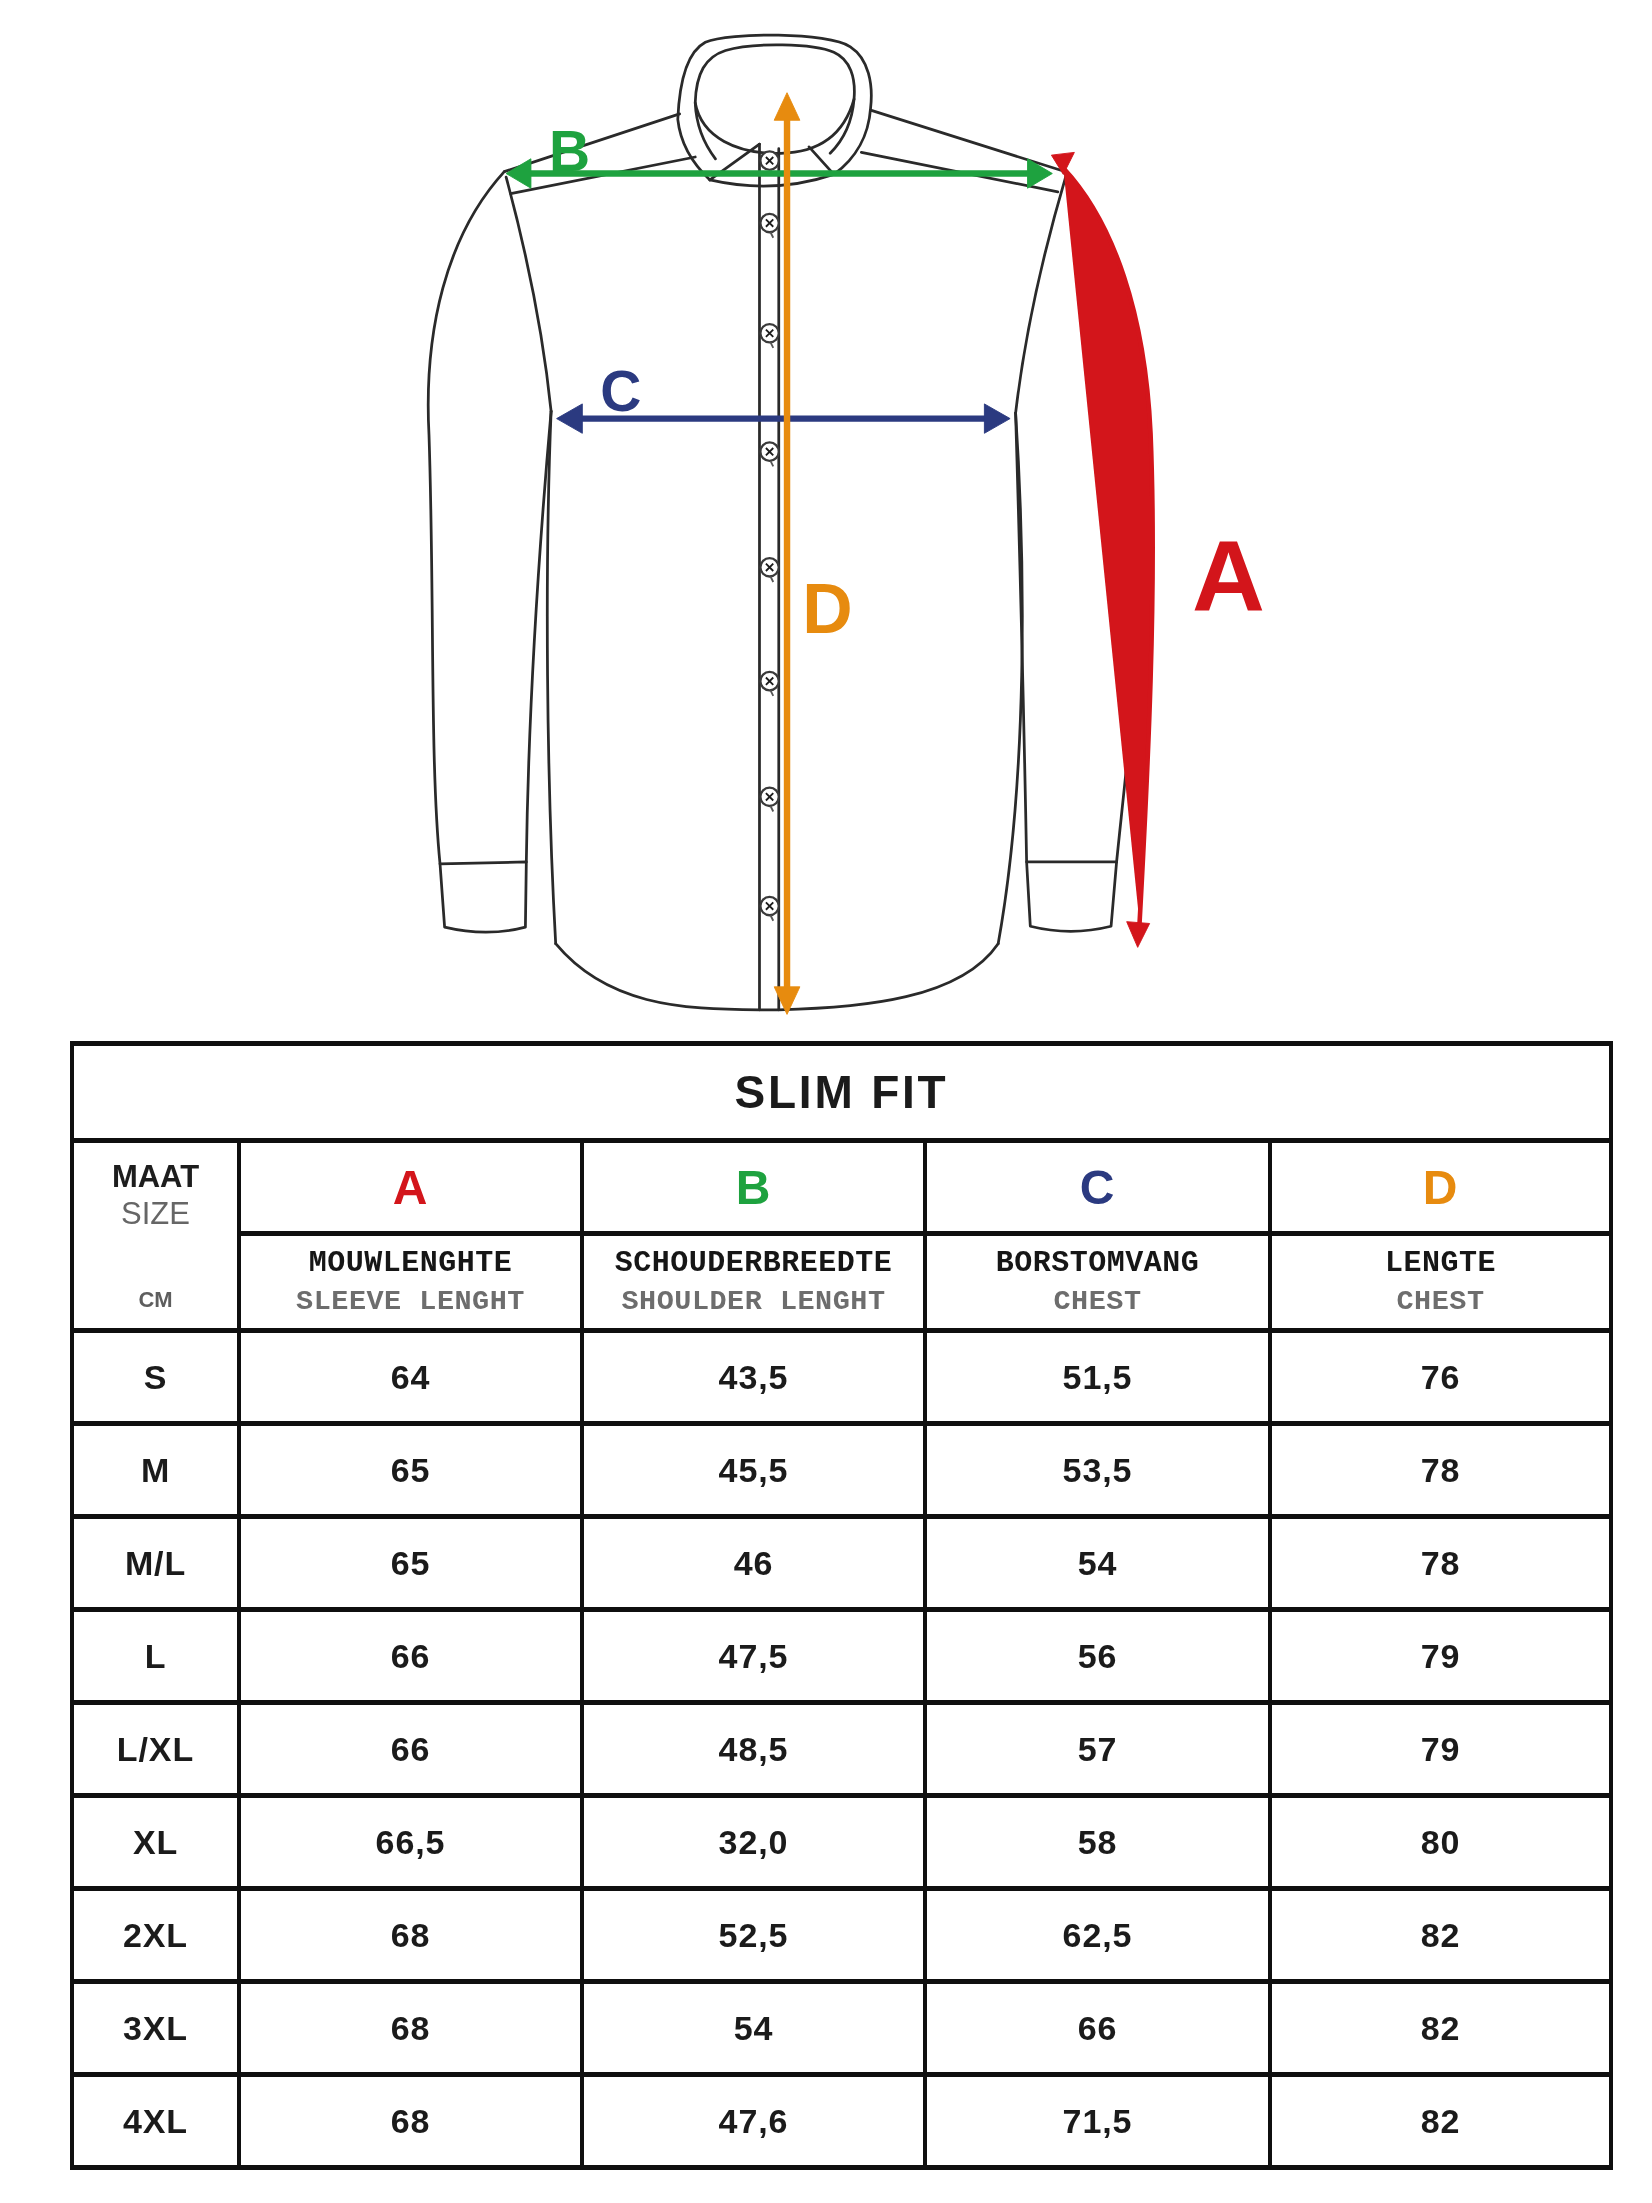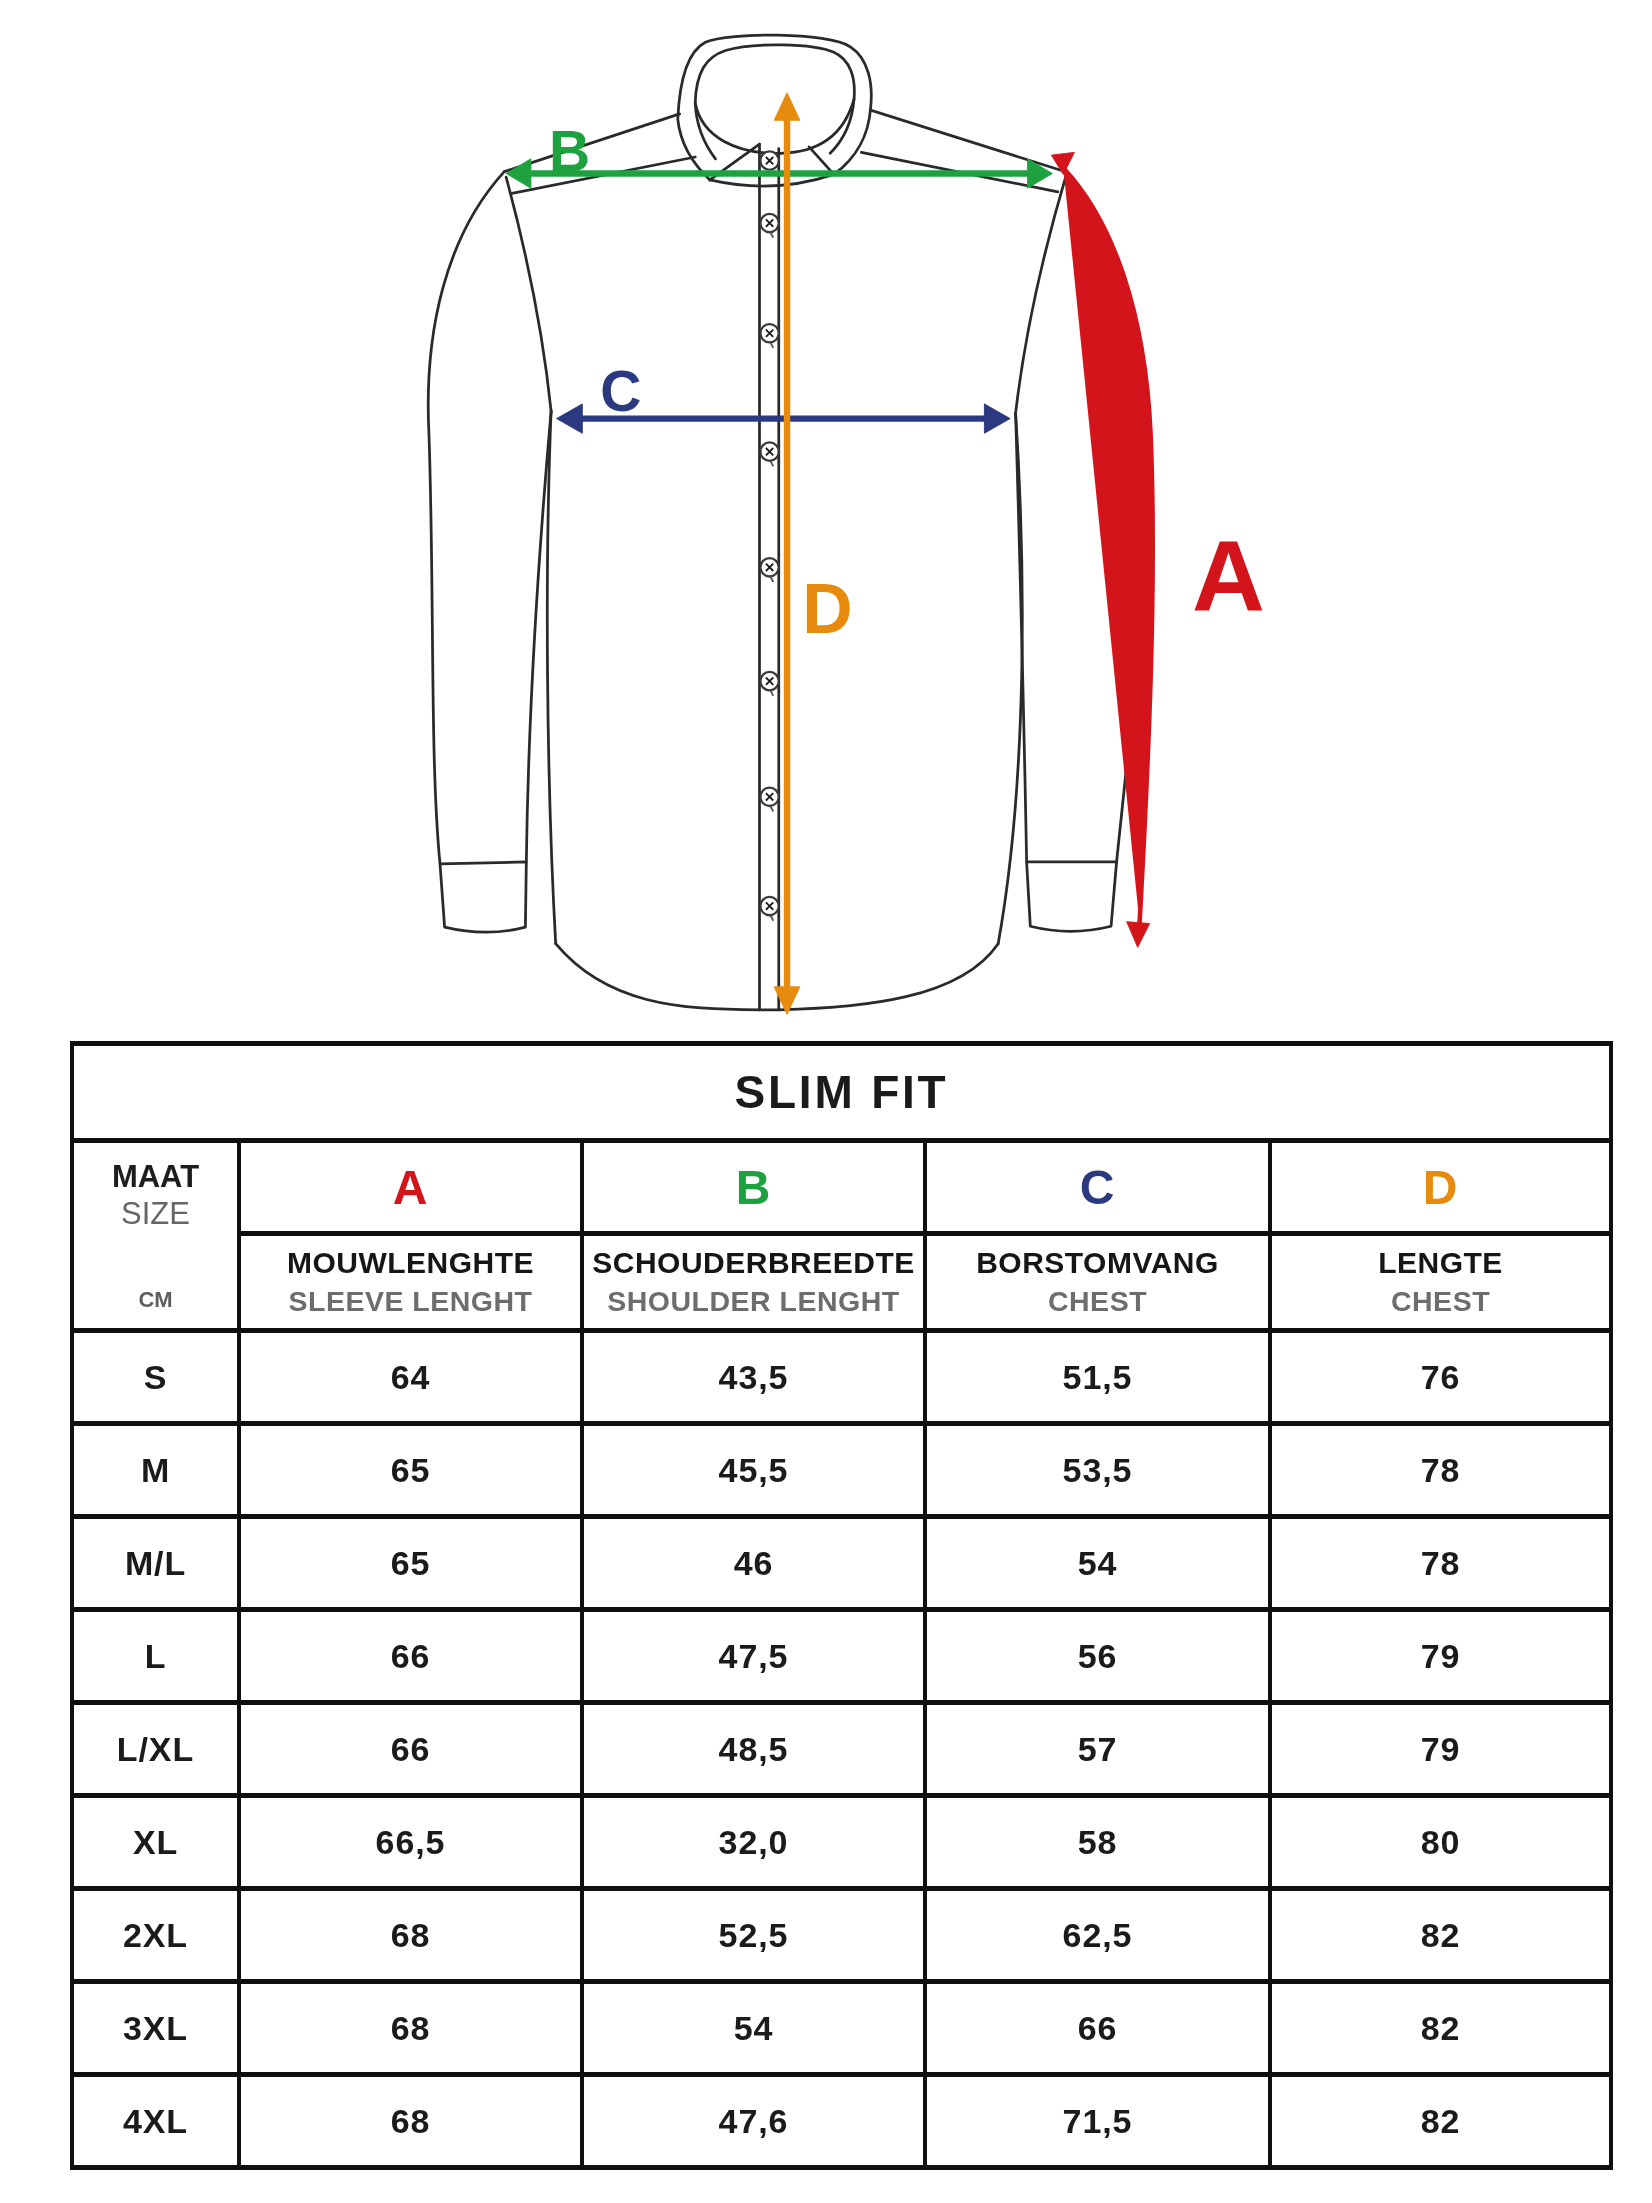--- a/index.html
+++ b/index.html
@@ -23,21 +23,21 @@
   
   #size-table {
     position:absolute; left:70px; top:1041px; width:1539px;
     border-collapse:collapse; table-layout:fixed;
     text-align:center; color:#1b1b1b;
   }
   #size-table td { border:4.6px solid #0f0f0f; border-top-width:5.5px; border-bottom-width:5.5px; padding:0; vertical-align:middle; }
   td.title-cell { height:92px; font-size:46px; font-weight:bold; letter-spacing:2.8px; }
   tr.letters-row td { height:88px; }
   .letter { font-size:48px; font-weight:bold; letter-spacing:0.9px; }
-  tr.labels-row td { height:92px; }
+  tr.labels-row td { height:92px;font-family:Liberation Mono, monospace; }
   .lbl-nl { font-size:30px; font-weight:bold; color:#161616; letter-spacing:0.5px; }
   .lbl-en { font-size:28.5px; font-weight:bold; color:#6d6d6d; letter-spacing:0.5px; margin-top:4.6px; }
   tr.data-row td { height:88px; font-size:34px; font-weight:600; letter-spacing:0.9px; }
   .maat-cell-inner { display:flex; flex-direction:column; justify-content:space-between; height:154px; padding:11px 12px; }
   .maat-line1 { font-size:31px; font-weight:bold; color:#1d1d1d; }
   .maat-line2 { font-size:31px; font-weight:400; color:#666666; margin-top:1.8px; }
   .maat-line3 { font-size:22px; font-weight:600; color:#5e5e5e; }
 </style>
 </head>
 <body>

